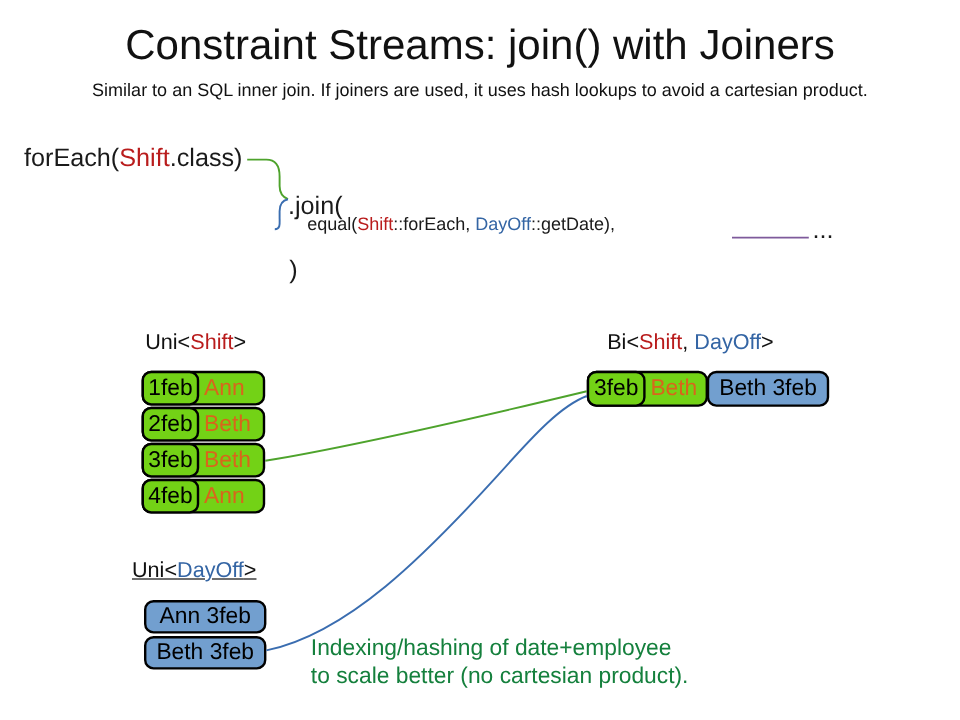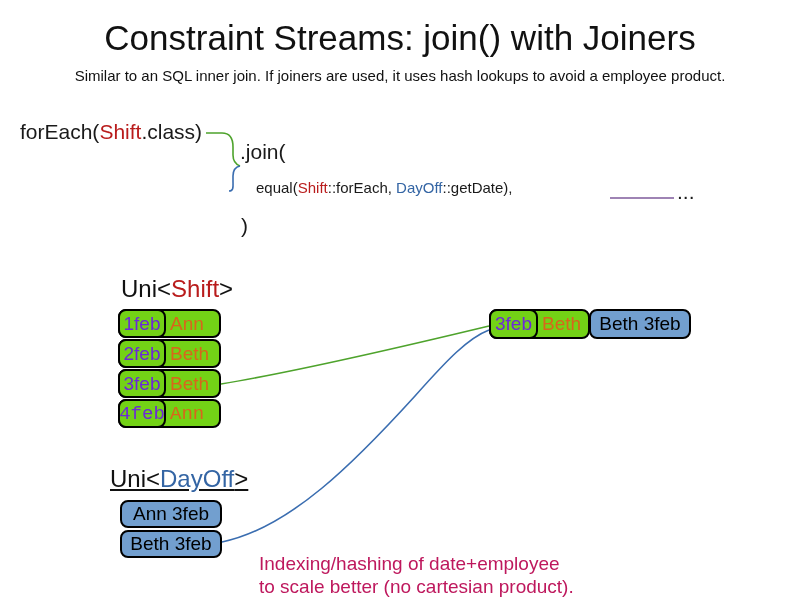--- a/index.html
+++ b/index.html
@@ -11,31 +11,31 @@
 
   .title { top:18px; left:0; width:800px; text-align:center; font-size:35px; color:#111; }
   .subtitle { top:67px; left:0; width:800px; text-align:center; font-size:15px; color:#111; }
 
   .code-lg { font-size:21px; }
   .code-sm { font-size:15px; }
   .green  { color:#b91c1c;text-align:right; }
   .blue   { color:#3465a4; }
   .orange { color:#d9651c; }
 
-  .tbl-label { font-size:24px; color:#111; }
+  .tbl-label { font-size:18px; color:#111; }
 
   .row-shift {
     position:absolute; left:118px; width:99px; height:25px;
     background:#73d216; border:2px solid #000; border-radius:8px;
   }
   .datebox {
     position:absolute; left:-2px; top:-2px; height:25px; width:44px;
     border:2px solid #000; border-radius:8px; background:#73d216;
     display:flex; align-items:center; justify-content:center;
-    font-size:19px; color:#6d28d9;
+    font-size:19px; color:#000000;
   }
   .namecell {
     position:absolute; left:50px; top:0; height:25px; display:flex; align-items:center;
     font-size:19px;
   }
   .row-dayoff {
     position:absolute; left:120px; width:98px; height:24px;
     background:#729fcf; border:2px solid #000; border-radius:8px;
     display:flex; align-items:center; justify-content:center;
     font-size:19px; color:#000;
@@ -43,38 +43,38 @@
   .bi-green {
     position:absolute; left:489px; top:309px; width:97px; height:26px;
     background:#73d216; border:2px solid #000; border-radius:8px;
   }
   .bi-blue {
     position:absolute; left:589px; top:309px; width:98px; height:26px;
     background:#729fcf; border:2px solid #000; border-radius:8px;
     display:flex; align-items:center; justify-content:center;
     font-size:19px; color:#000;
   }
-  .note { font-size:19px; line-height:23px; color:#be185d; white-space:nowrap;margin-top:23px; }
+  .note { font-size:19px; line-height:23px; color:#15803d; white-space:nowrap; }
 
   svg.overlay { position:absolute; left:0; top:0; pointer-events:none; }
 </style>
 </head>
 <body>
 
 <div class="slide">
 
   <div class="abs title">Constraint Streams: join() with Joiners</div>
-  <div class="abs subtitle">Similar to an SQL inner join. If joiners are used, it uses hash lookups to avoid a employee product.</div>
+  <div class="abs subtitle">Similar to an SQL inner join. If joiners are used, it uses hash lookups to avoid a cartesian product.</div>
 
   <div class="abs code-lg" style="left:20px; top:120px;">
     <span>forEach(</span><span class="green">Shift</span><span>.class)</span>
   </div>
 
 
-  <div class="abs code-lg" style="left:240px; top:140px;">.join(</div>
+  <div class="abs code-lg" style="left:240px; top:160px;">.join(</div>
 
   <div class="abs code-sm" style="left:256px; top:179px;">
     <span>equal(</span><span class="green">Shift</span><span>::forEach, </span><span class="blue">DayOff</span><span>::getDate),</span>
   </div>
 
 
   <div class="abs code-lg" style="left:241px; top:214px;">)</div>
 
   <div class="abs code-lg" style="left:677px; top:180px;">...</div>
 
@@ -87,25 +87,28 @@
     <span class="namecell orange">Ann</span>
   </div>
   <div class="row-shift" style="top:339px;">
     <span class="datebox">2feb</span>
     <span class="namecell orange">Beth</span>
   </div>
   <div class="row-shift" style="top:369px;">
     <span class="datebox">3feb</span>
     <span class="namecell orange">Beth</span>
   </div>
-  <div class="row-shift" style="top:399px;font-family:Liberation Mono, monospace;">
+  <div class="row-shift" style="top:399px;">
     <span class="datebox">4feb</span>
     <span class="namecell orange">Ann</span>
   </div>
 
+  <div class="abs tbl-label" style="left:506px; top:275px;">
+    <span>Bi&lt;</span><span class="green">Shift</span><span>, </span><span class="blue">DayOff</span><span>&gt;</span>
+  </div>
 
   <div class="bi-green">
     <span class="datebox" style="width:45px; height:26px;">3feb</span>
     <span class="namecell orange" style="left:51px; height:26px;">Beth</span>
   </div>
   <div class="bi-blue">Beth 3feb</div>
 
   <div class="abs tbl-label" style="left:110px; top:465px;text-decoration:underline;">
     <span>Uni&lt;</span><span class="blue">DayOff</span><span>&gt;</span>
   </div>

